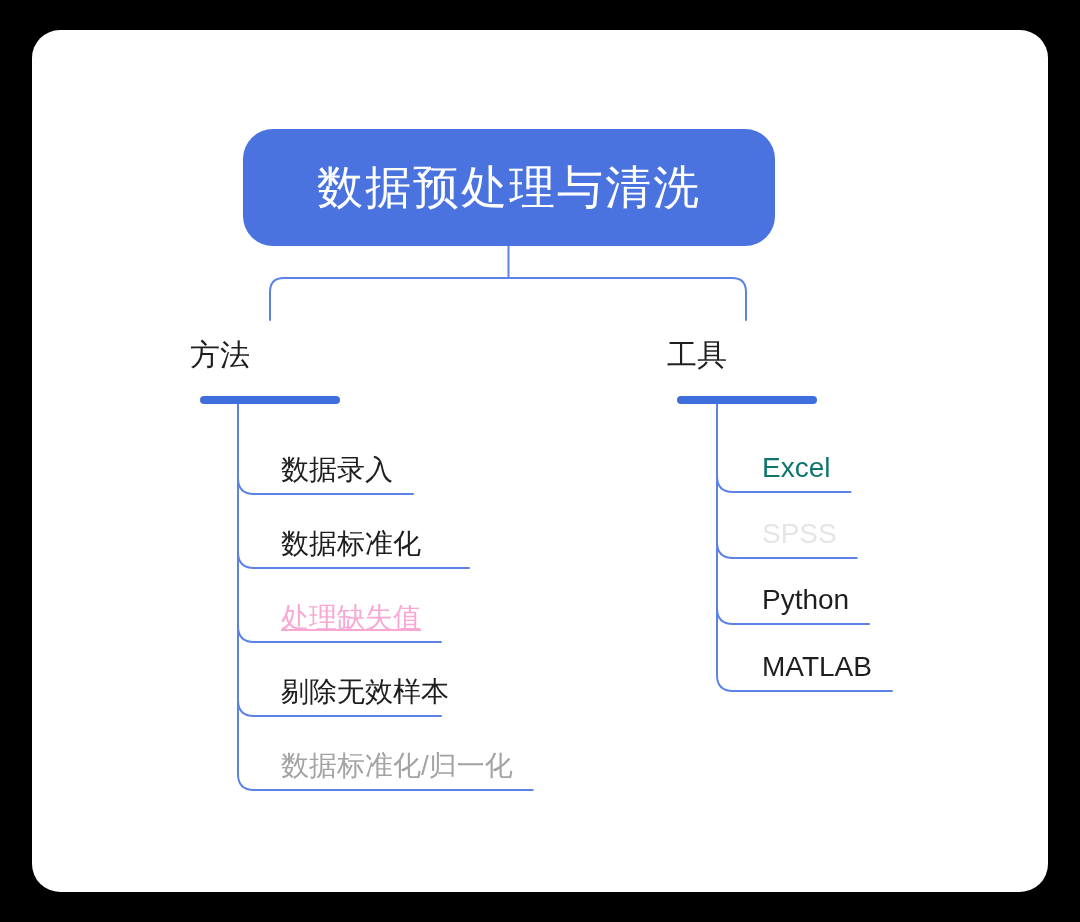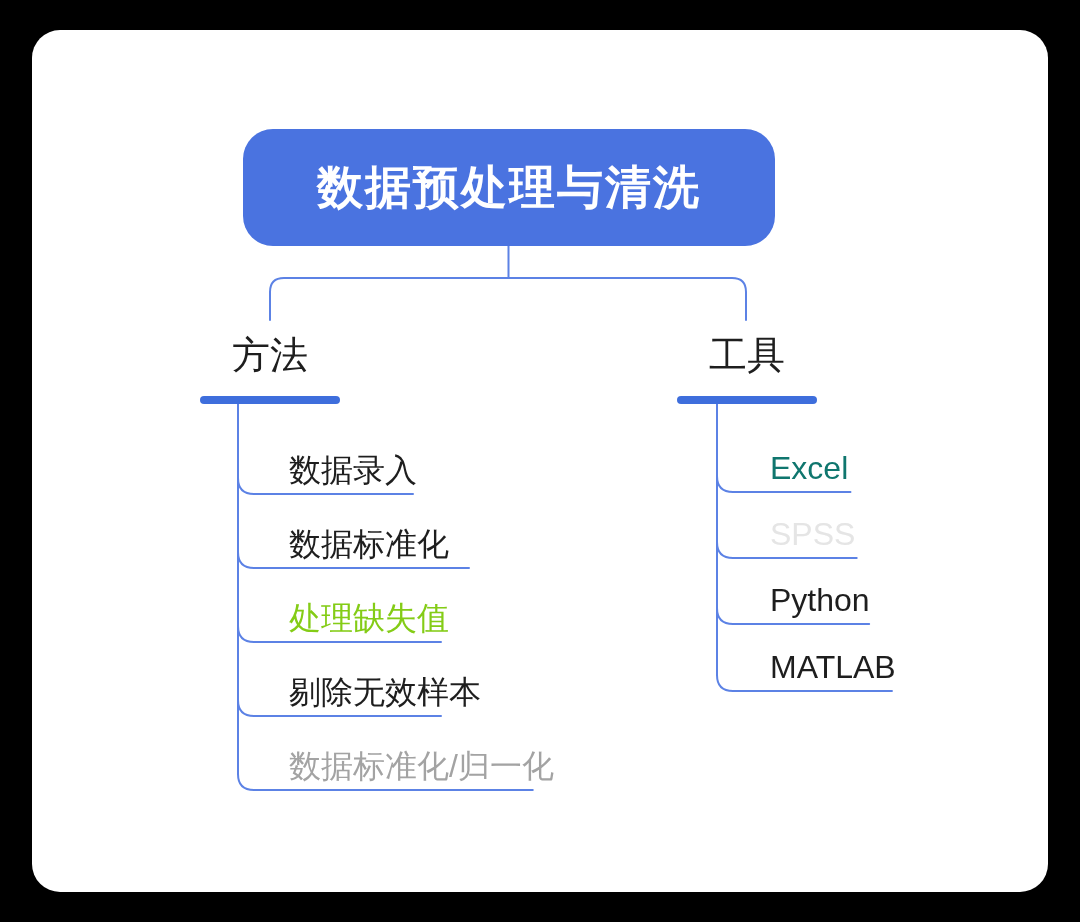--- a/index.html
+++ b/index.html
@@ -26,62 +26,60 @@
     position: absolute;
     left: 243px;
     top: 129px;
     width: 532px;
     height: 117px;
     border-radius: 30px;
     display: flex;
     align-items: center;
     justify-content: center;
     font-size: 46px;
-    font-weight: 700;
+    font-weight: 400;
     letter-spacing: 2px;
     white-space: nowrap;
   }
   svg.connectors {
     position: absolute;
     left: 0;
     top: 0;
     width: 1080px;
     height: 922px;
     pointer-events: none;
   }
   .branch-label {
     position: absolute;
     top: 336px;
     width: 160px;
     height: 38px;
     line-height: 38px;
-    text-align: center;
-    font-size: 38px;
+    font-size: 30px;
     white-space: nowrap;
     cursor: default;
   }
   .branch-label.left  { left: 190px; }
   .branch-label.right { left: 667px; }
   .branch-underline {
     position: absolute;
     top: 396px;
     width: 140px;
     height: 8px;
     border-radius: 4px;
   }
   .branch-underline.left  { left: 200px; }
   .branch-underline.right { left: 677px; }
   .topic-item {
     position: absolute;
     height: 36px;
     line-height: 36px;
-    font-size: 32px;
+    font-size: 28px;
     white-space: nowrap;
     cursor: default;
-    margin-left: 8px;
   }
 </style>
 </head>
 <body>
 
 <div class="stage" style="background: rgb(0, 0, 0);">
   <div class="card" style="background: rgb(255, 255, 255);"></div>
 
   <svg class="connectors" viewBox="0 0 1080 922" xmlns="http://www.w3.org/2000/svg">
       <path d="M 508.5 246 L 508.5 278" fill="none" stroke="#5c82e5" stroke-width="2" stroke-linecap="round"></path>
@@ -101,20 +99,20 @@
 
   <div class="root-topic" style="background: rgb(74, 115, 224); color: rgb(255, 255, 255);">数据预处理与清洗</div>
 
   <div class="branch-label left" style="color: rgb(30, 30, 30);">方法</div>
   <div class="branch-underline left" style="background: rgb(62, 110, 220);"></div>
 
   <div class="branch-label right" style="color: rgb(30, 30, 30);">工具</div>
   <div class="branch-underline right" style="background: rgb(62, 110, 220);"></div>
 <div class="topic-item" style="left: 281px; top: 452px; color: rgb(30, 30, 30);">数据录入</div>
     <div class="topic-item" style="left: 281px; top: 526px; color: rgb(30, 30, 30);">数据标准化</div>
-    <div class="topic-item" style="left: 281px; top: 600px; color: #84cc16;">处理缺失值</div>
+    <div class="topic-item" style="left: 281px; top: 600px; color: #f9a8d4; text-decoration: underline;">处理缺失值</div>
     <div class="topic-item" style="left: 281px; top: 674px; color: rgb(30, 30, 30);">剔除无效样本</div>
     <div class="topic-item" style="left: 281px; top: 748px; color: #a3a3a3;">数据标准化/归一化</div>
     <div class="topic-item" style="left: 762px; top: 450px; color: #0f766e;">Excel</div>
     <div class="topic-item" style="left: 762px; top: 516px; color: #e5e5e5;">SPSS</div>
     <div class="topic-item" style="left: 762px; top: 582px; color: rgb(30, 30, 30);">Python</div>
     <div class="topic-item" style="left: 762px; top: 649px; color: rgb(30, 30, 30);">MATLAB</div>
   </div>
 
 </body></html>

